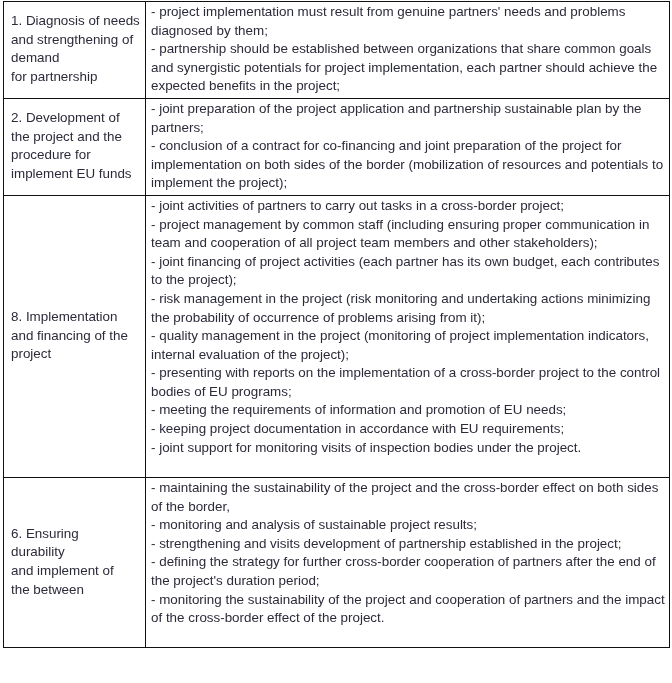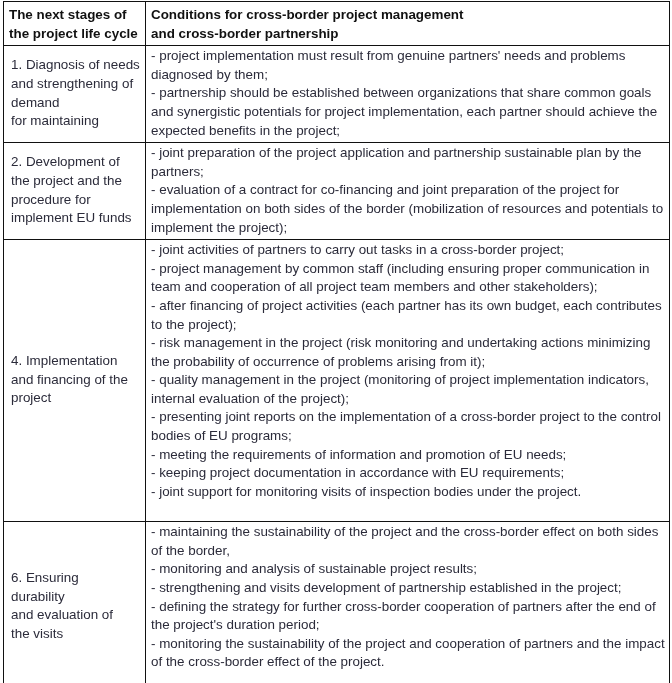--- a/index.html
+++ b/index.html
@@ -22,82 +22,72 @@
 </style>
 </head>
 <body>
 
 <table class="tbl">
   <colgroup>
       <col class="c1">
       <col>
     </colgroup>
   <tbody>
-      <tr>
-    <th>
-      <span class="line">The next stages of</span>
-      <span class="line">the project life cycle</span>
-    </th>
-    <th>
-      <span class="line">Conditions for cross-border project management</span>
-      <span class="line">and cross-border partnership</span>
-    </th>
-  </tr>
 
   <tr class="r1">
     <td class="stage">
       <span class="line">1. Diagnosis of needs</span>
       <span class="line">and strengthening of</span>
       <span class="line">demand</span>
-      <span class="line">for maintaining</span>
+      <span class="line">for partnership</span>
     </td>
     <td>
       <span class="line">- project implementation must result from genuine partners' needs and problems diagnosed by them;</span>
       <span class="line">- partnership should be established between organizations that share common goals and synergistic potentials for project implementation, each partner should achieve the expected benefits in the project;</span>
     </td>
   </tr>
 
   <tr class="r2">
     <td class="stage">
       <span class="line">2. Development of</span>
       <span class="line">the project and the</span>
       <span class="line">procedure for</span>
       <span class="line">implement EU funds</span>
     </td>
     <td>
       <span class="line">- joint preparation of the project application and partnership sustainable plan by the partners;</span>
-      <span class="line">- evaluation of a contract for co-financing and joint preparation of the project for implementation on both sides of the border (mobilization of resources and potentials to implement the project);</span>
+      <span class="line">- conclusion of a contract for co-financing and joint preparation of the project for implementation on both sides of the border (mobilization of resources and potentials to implement the project);</span>
     </td>
   </tr>
 
   <tr class="r3">
     <td class="stage">
-      <span class="line">4. Implementation</span>
+      <span class="line">8. Implementation</span>
       <span class="line">and financing of the</span>
       <span class="line">project</span>
     </td>
     <td>
       <span class="line">- joint activities of partners to carry out tasks in a cross-border project;</span>
       <span class="line">- project management by common staff (including ensuring proper communication in team and cooperation of all project team members and other stakeholders);</span>
-      <span class="line"> - after financing of project activities (each partner has its own budget, each contributes to the project);</span>
+      <span class="line"> - joint financing of project activities (each partner has its own budget, each contributes to the project);</span>
       <span class="line">- risk management in the project (risk monitoring and undertaking actions minimizing the probability of occurrence of problems arising from it);</span>
       <span class="line">- quality management in the project (monitoring of project implementation indicators, internal evaluation of the project);</span>
-      <span class="line">- presenting joint reports on the implementation of a cross-border project to the control bodies of EU programs;</span>
+      <span class="line">- presenting with reports on the implementation of a cross-border project to the control bodies of EU programs;</span>
       <span class="line">- meeting the requirements of information and promotion of EU needs;</span>
       <span class="line">- keeping project documentation in accordance with EU requirements;</span>
       <span class="line">- joint support for monitoring visits of inspection bodies under the project.</span>
     </td>
   </tr>
 
   <tr class="r4">
     <td class="stage">
       <span class="line">6. Ensuring</span>
       <span class="line">durability</span>
-      <span class="line">and evaluation of</span>
-      <span class="line">the visits</span>
+      <span class="line">and implement of</span>
+      <span class="line">the between</span>
     </td>
     <td>
       <span class="line">- maintaining the sustainability of the project and the cross-border effect on both sides of the border,</span>
       <span class="line">- monitoring and analysis of sustainable project results;</span>
       <span class="line">- strengthening and visits development of partnership established in the project;</span>
       <span class="line">- defining the strategy for further cross-border cooperation of partners after the end of the project's duration period;</span>
       <span class="line">- monitoring the sustainability of the project and cooperation of partners and the impact of the cross-border effect of the project.</span>
     </td>
   </tr>
 </tbody>

